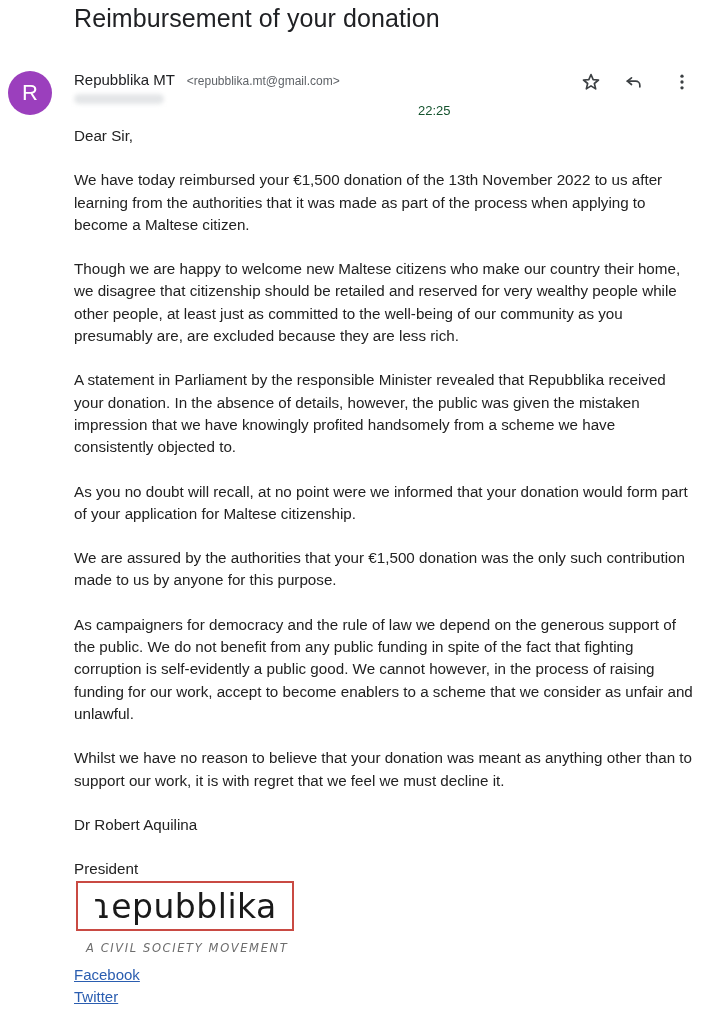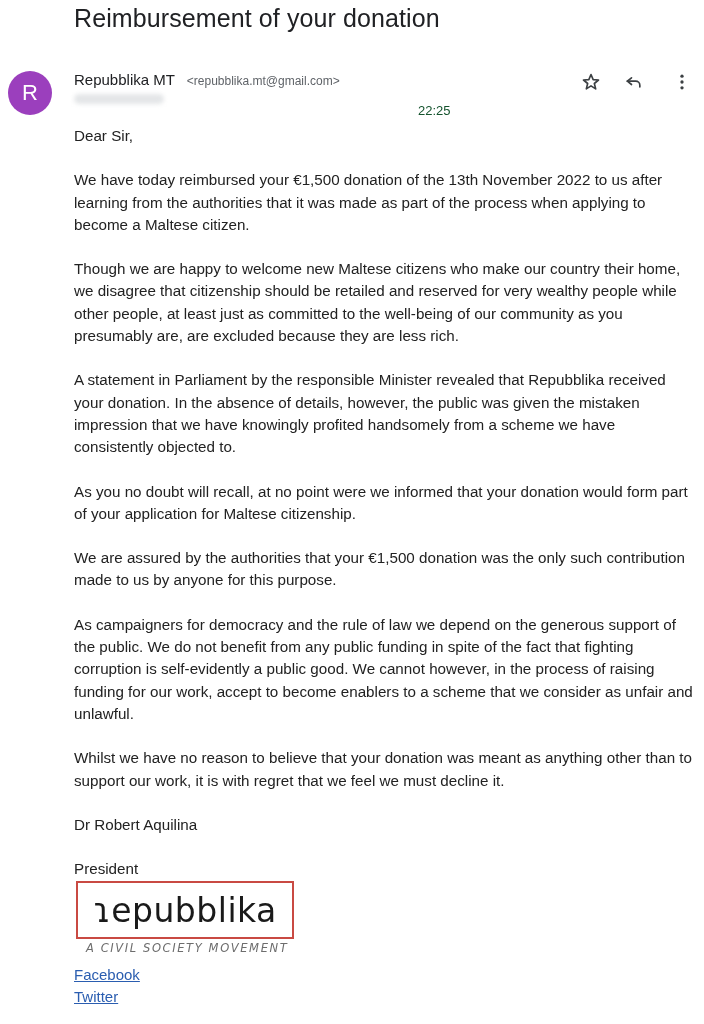--- a/index.html
+++ b/index.html
@@ -14,21 +14,21 @@
   .sender-email { font-size: 12px; color: #5f6368; margin-left: 8px; }
   .time { position: absolute; left: 418px; top: 73px; font-size: 13px; color: #14532d; margin-top: 30px; }
   .to-line { position: absolute; left: 74px; top: 94px; width: 90px; height: 10px; background: #e4e6e8;
              border-radius: 5px; filter: blur(2px); }
   .icon-btn { position: absolute; top: 70px; width: 24px; height: 24px; display: flex; align-items: center; justify-content: center; cursor: pointer; }
   .icon-btn svg { width: 20px; height: 20px; }
   .star { left: 579px; } .reply { left: 622px; } .more { left: 670px; }
   .body { position: absolute; left: 74px; top: 125px; width: 630px; font-size: 15.2px; line-height: 22.3px; color: #222; }
   .body p { margin: 0 8px 22px 0; }
   .sig { margin: 0; }
-  .logo { position: absolute; left: 76px; top: 881px; width: 218px; height: 58px; border: 2px solid #c94a43;
+  .logo { position: absolute; left: 76px; top: 881px; width: 218px; height: 50px; border: 2px solid #c94a43;
           display: flex; align-items: center; justify-content: center; box-sizing: border-box; }
   .logo-text { font-size: 33px; font-family: "DejaVu Sans", sans-serif; color: #1a1a1a; letter-spacing: 0.5px; }
   .tagline { position: absolute; left: 86px; top: 941px; font-size: 11.5px; letter-spacing: 1.6px; color: #6d6d6d; font-family: "DejaVu Sans", sans-serif; font-style: italic; }
   .links { position: absolute; left: 74px; top: 964px; font-size: 15px; line-height: 22px; }
   .links a { display: block; color: #2a5db0; text-decoration: underline; }
 </style>
 </head>
 <body>
 
 <h1 class="subject">Reimbursement of your donation</h1>

